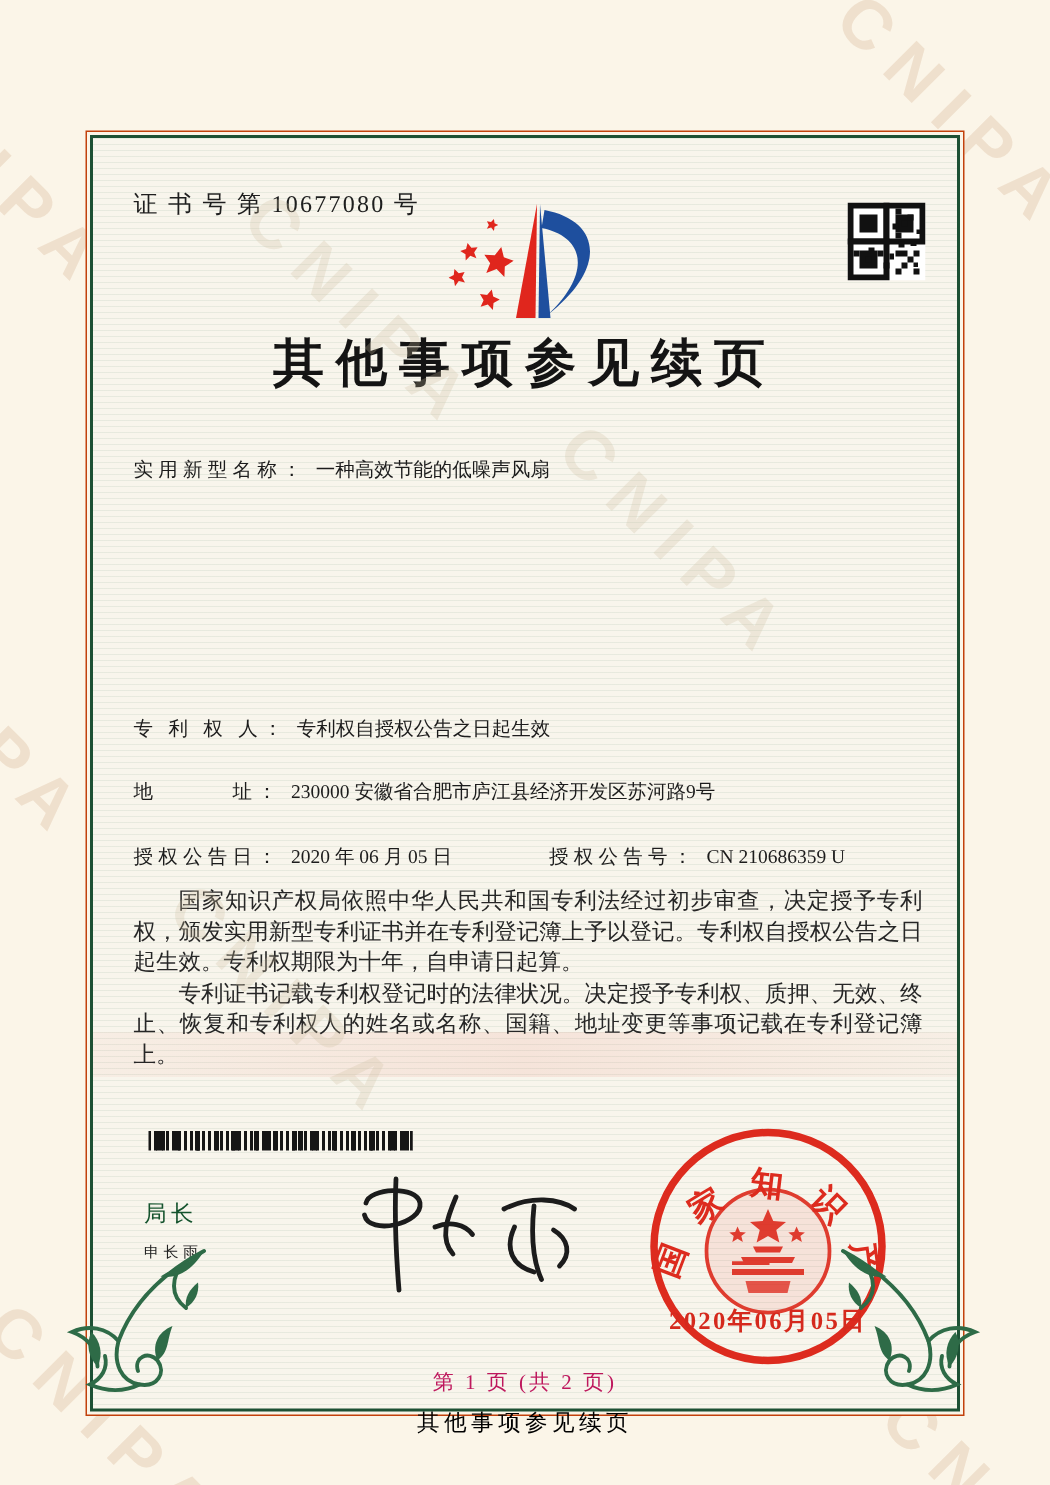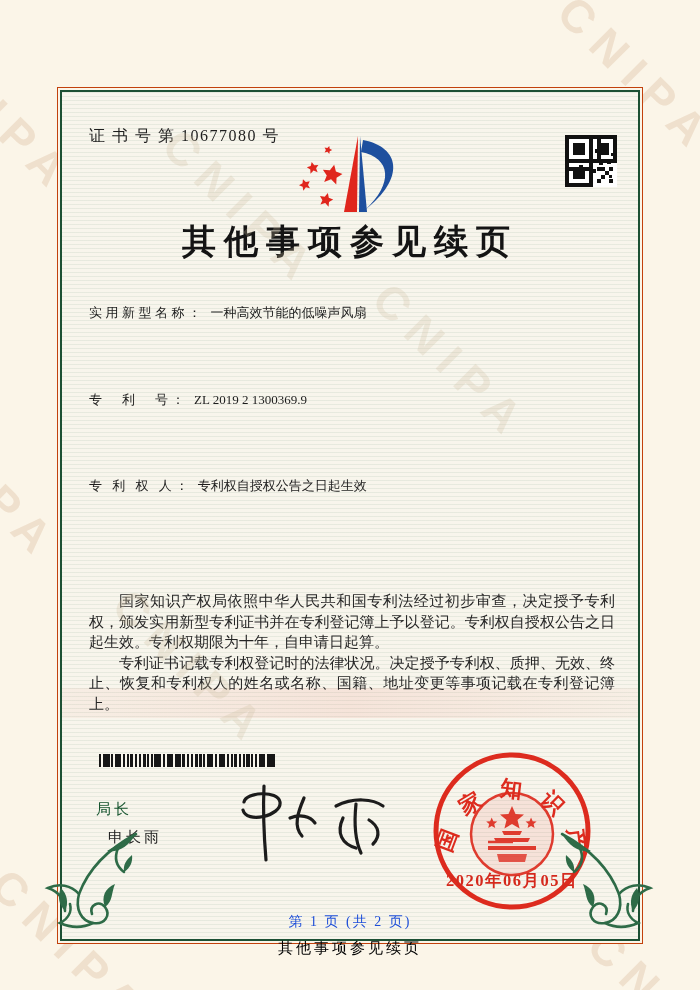--- a/index.html
+++ b/index.html
@@ -59,27 +59,27 @@
     background-image:
       repeating-linear-gradient(90deg,#161616 0 2px,rgba(0,0,0,0) 2px 4px),
       repeating-linear-gradient(90deg,rgba(0,0,0,0) 0 5px,#161616 5px 8px,rgba(0,0,0,0) 8px 13px),
       repeating-linear-gradient(90deg,rgba(0,0,0,0) 0 9px,#161616 9px 11px,rgba(0,0,0,0) 11px 23px);
     background-color:#f8f5ec;
   }
   
   .director-title{position:absolute;left:38px;top:712px;z-index:4;
     font-family:"Liberation Sans","DejaVu Sans",sans-serif;font-size:15px;letter-spacing:3px;color:#14532d;}
   .director-name{position:absolute;left:38px;top:740px;z-index:4;
-    font-family:Liberation Sans, sans-serif;font-size:15px;letter-spacing:3px;color:#222;margin-left:12px;}
+    font-family:Liberation Sans, sans-serif;font-size:10px;letter-spacing:3px;color:#222;}
   .signature{position:absolute;left:128px;top:690px;z-index:4;}
   
   .seal{position:absolute;left:373px;top:662px;z-index:6;opacity:0.95;}
   
   .page-info{position:absolute;left:0;top:825px;width:100%;text-align:center;z-index:4;
-    font-size:14px;letter-spacing:2px;color:#1d4ed8;}
+    font-size:14px;letter-spacing:2px;color:#be185d;}
   .footer-note{position:absolute;left:0;top:939px;width:100%;text-align:center;z-index:4;
     font-size:15px;letter-spacing:3px;color:#000000;}
   
   .flourish{position:absolute;z-index:5;}
   .flourish.left{left:34px;top:822px;}
   .flourish.right{left:552px;top:822px;transform:scaleX(-1);}
 </style>
 </head>
 <body>
 
@@ -152,25 +152,31 @@
         <rect x="34" y="26" width="4" height="4"></rect>
         <rect x="42" y="26" width="4" height="3"></rect>
     </g>
   </svg>
 
   <div class="title">其他事项参见续页</div>
 
   <div class="frow" style="top:216px">
     <span class="flabel">实用新型名称：</span><span class="fvalue">一种高效节能的低噪声风扇</span>
   </div>
-  <div class="frow" style="top:303px">
-    <span class="flabel">专　利　号：</span><span class="fvalue">ZL 2019 2 1300369.9</span>
-  </div>
   <div class="frow" style="top:389px">
     <span class="flabel">专 利 权 人：</span><span class="fvalue">专利权自授权公告之日起生效</span>
+  </div>
+  <div class="frow" style="top:431px">
+    <span class="flabel">地　　　址：</span><span class="fvalue">230000 安徽省合肥市庐江县经济开发区苏河路9号</span>
+  </div>
+  <div class="frow" style="top:474px">
+    <span class="flabel">授权公告日：</span><span class="fvalue">2020 年 06 月 05 日</span>
+    <span class="pair2">
+      <span class="flabel">授权公告号：</span><span class="fvalue">CN 210686359 U</span>
+    </span>
   </div>
 
   <div class="paras">
     <p>国家知识产权局依照中华人民共和国专利法经过初步审查，决定授予专利权，颁发实用新型专利证书并在专利登记簿上予以登记。专利权自授权公告之日起生效。专利权期限为十年，自申请日起算。</p>
     <p>专利证书记载专利权登记时的法律状况。决定授予专利权、质押、无效、终止、恢复和专利权人的姓名或名称、国籍、地址变更等事项记载在专利登记簿上。</p>
   </div>
 
   <div class="barcode"></div>
 
   <div class="director-title">局长</div>

